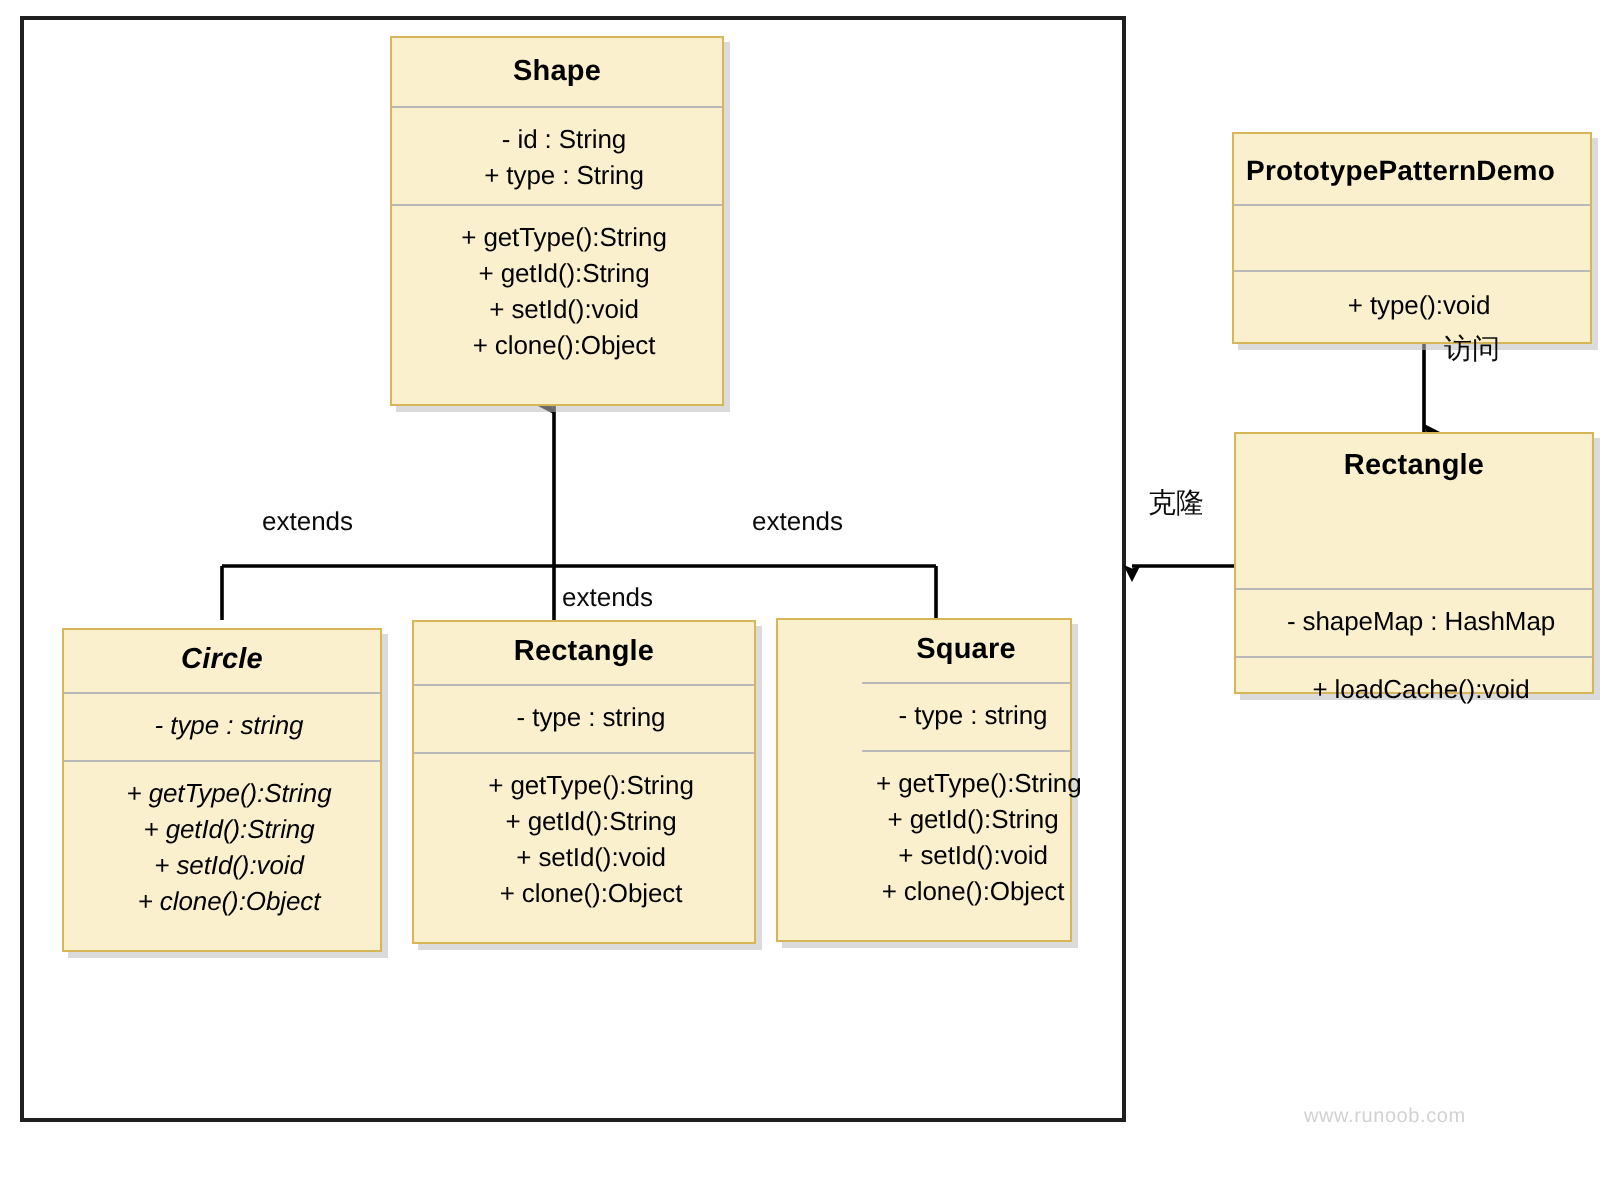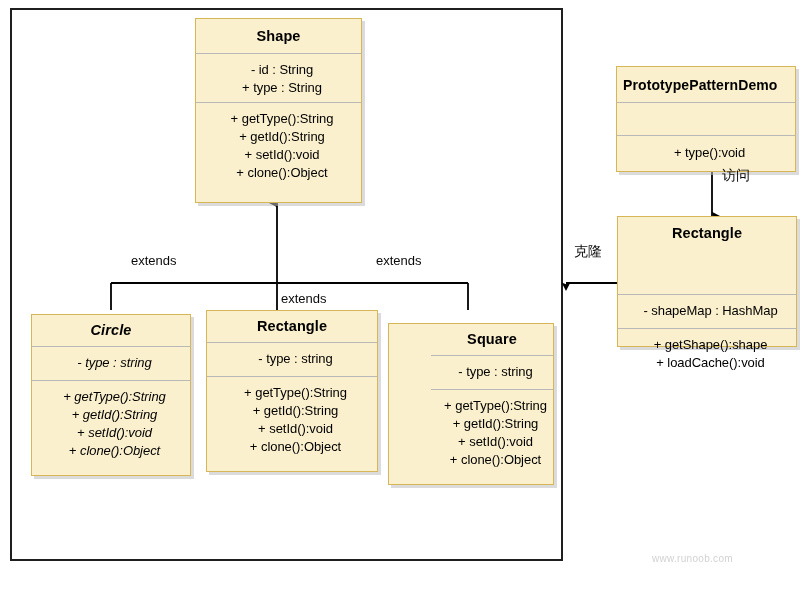--- a/index.html
+++ b/index.html
@@ -181,21 +181,21 @@
       <div class="row">- type : string</div>
     </div>
     <div class="sect rows" style="height:96px;">
       <div class="row">+ getType():String</div>
       <div class="row">+ getId():String</div>
       <div class="row">+ setId():void</div>
       <div class="row">+ clone():Object</div>
     </div>
   </div>
 
-  <div class="uml" style="left:388px; top:323px; width:166px; height:162px;padding-left:42px;">
+  <div class="uml" style="left:388px; top:309px; width:148px; height:162px;padding-left:42px;">
     <div class="sect title" style="height:31px;">Square</div>
     <div class="sect rows" style="height:34px;">
       <div class="row">- type : string</div>
     </div>
     <div class="sect rows" style="height:96px;">
       <div class="row">+ getType():String</div>
       <div class="row">+ getId():String</div>
       <div class="row">+ setId():void</div>
       <div class="row">+ clone():Object</div>
     </div>
@@ -208,21 +208,20 @@
       <div class="row">+ type():void</div>
     </div>
   </div>
 
   <div class="uml" style="left:617px; top:216px; width:180px; height:131px;">
     <div class="sect title" style="height:32px;">Rectangle</div>
     <div class="sect rows" style="height:34px;margin-top:45px;">
       <div class="row">- shapeMap : HashMap</div>
     </div>
     <div class="sect rows" style="height:65px;">
-      <div class="row">+ getShape():shape</div>
       <div class="row">+ loadCache():void</div>
     </div>
   </div>
 
   <div class="edge-label" style="left:131px; top:254px;">extends</div>
 
   <div class="edge-label" style="left:376px; top:254px;">extends</div>
 
   <div class="edge-label" style="left:281px; top:292px;">extends</div>
 

